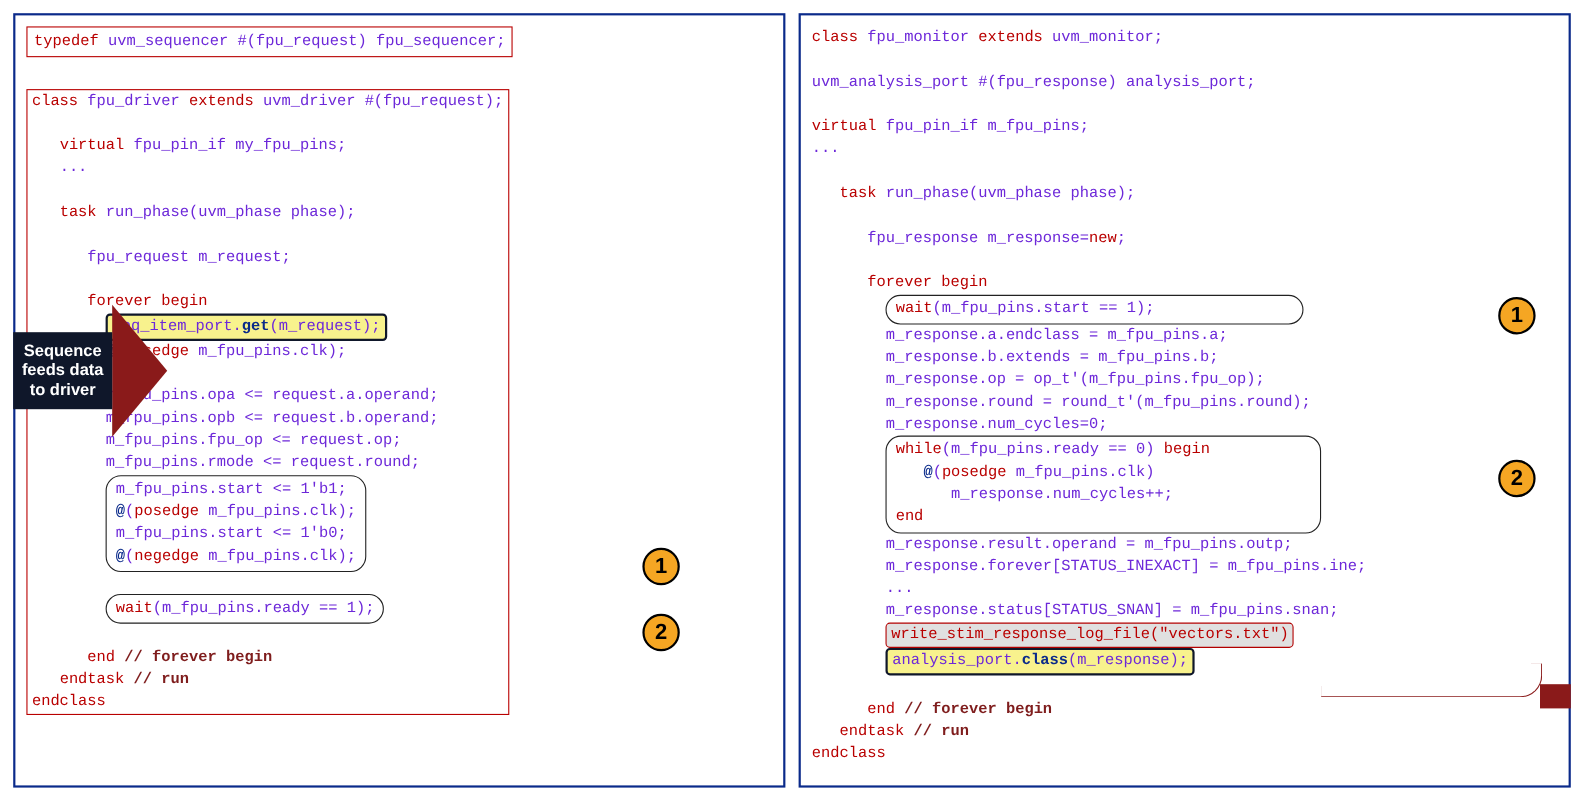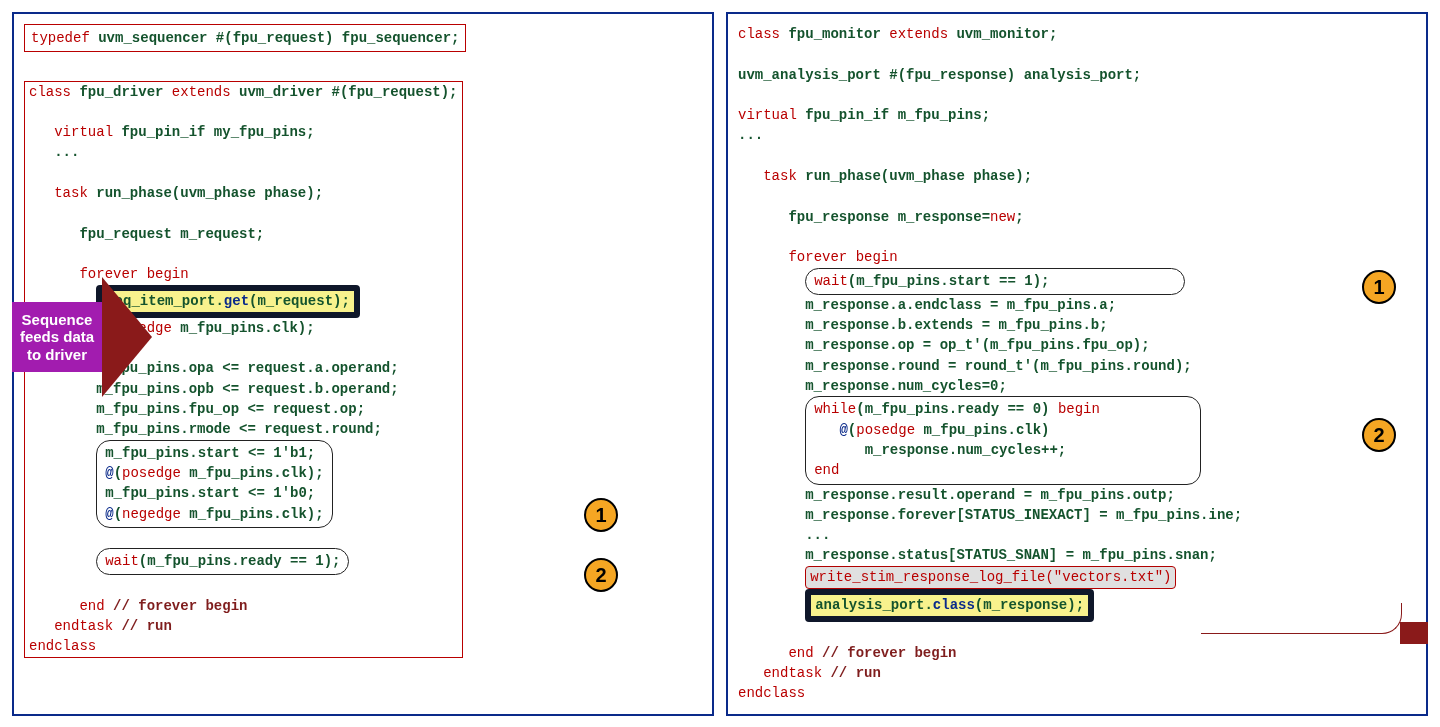--- a/index.html
+++ b/index.html
@@ -24,25 +24,25 @@
   .panel-inner {
     white-space: pre;
     line-height: 1.45;
     position: relative;
     z-index: 1;
   }
 
   .red    { color: #b90000; font-weight: normal; }
   .blue   { color: #0a2a8a; font-weight: bold; }
   .green  { color: #7f1d1d; font-weight: bold; }
-  .black  { color: #14532d; font-weight: bold; }
+  .black  { color: #6d28d9; font-weight: normal; }
 
   .hl-yellow {
     background: #f8f28d;
-    border: 6px solid #0f172a;
+    border: 2px solid #0f172a;
     border-radius: 4px;
     padding: 0 4px 1px 4px;
     display: inline-block;
   }
   .hl-grey {
     background: #e0e0e0;
     border: 1px solid #b20000;
     border-radius: 4px;
     padding: 0 4px 1px 4px;
     display: inline-block;
@@ -74,21 +74,21 @@
     width: 160px;
     height: 130px;
     z-index: 2;
   }
   .arrow-body {
     position: absolute;
     left: 0;
     top: 30px;
     width: 90px;
     height: 70px;
-    background: #a21caf;
+    background: #0f172a;
     color: #fff;
     font-family: Arial, sans-serif;
     font-size: 15px;
     font-weight: bold;
     display: flex;
     align-items: center;
     justify-content: center;
     text-align: center;
     line-height: 1.15;
   }

